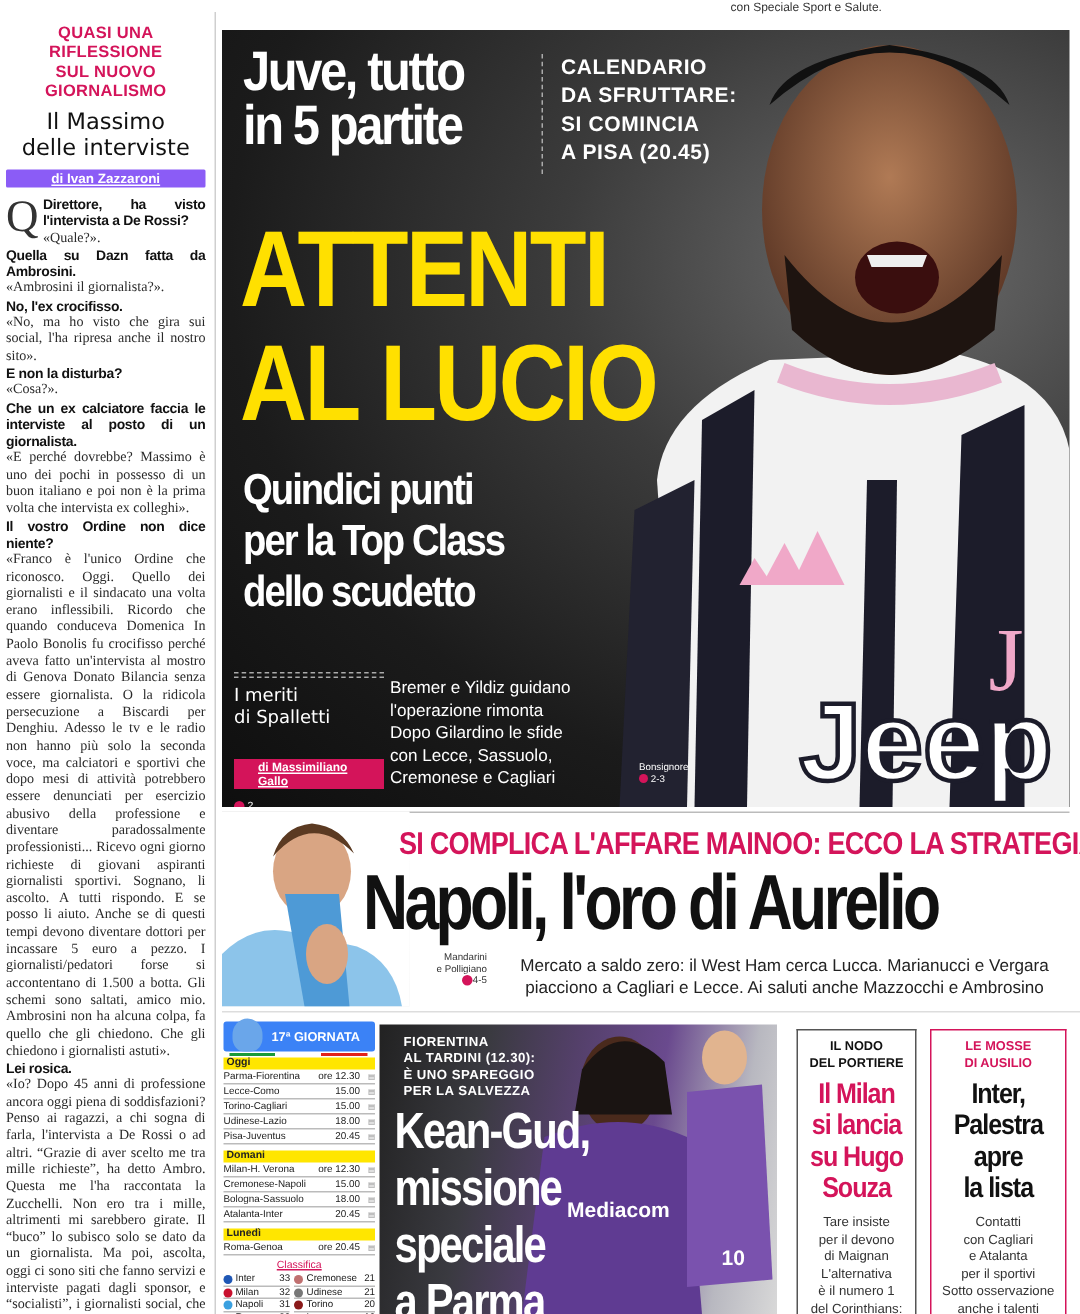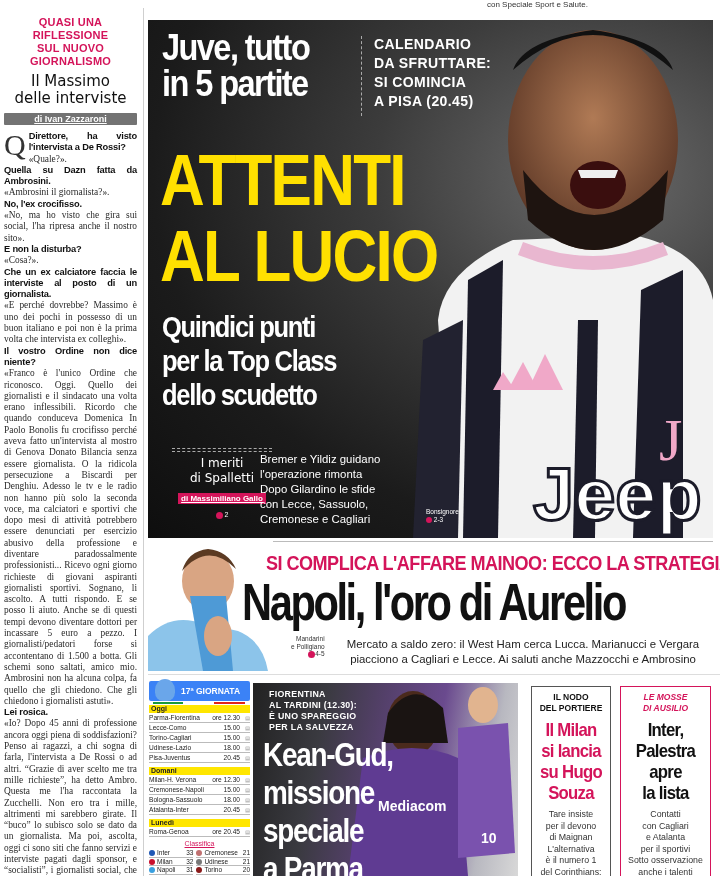--- a/index.html
+++ b/index.html
@@ -3,21 +3,21 @@
 <meta charset="utf-8">
 <style>
   * { box-sizing: border-box; margin: 0; padding: 0; }
   html, body { width: 720px; height: 876px; overflow: hidden; background: #ffffff; }
   body { position: relative; font-family: "Liberation Sans", sans-serif; color: #1a1a1a; }
 
   
   .left-col { position: absolute; left: 0; top: 0; width: 141px; height: 876px; padding: 16px 4px 0 4px; }
   .left-kicker { color: #d4145a; font-weight: 900; font-size: 11px; line-height: 13px; text-align: center; letter-spacing: 0.2px; }
   .left-title { font-family: "DejaVu Sans", sans-serif; font-size: 15px; line-height: 17px; text-align: center; margin-top: 5px; color: #111; }
-  .byline { background: #737373; color: #fff; font-size: 9px; font-weight: bold; text-align: center; height: 12px; line-height: 12px; margin-top: 6px; border-radius: 1px; text-decoration: underline; }
+  .byline { background: #8b5cf6; color: #fff; font-size: 9px; font-weight: bold; text-align: center; height: 12px; line-height: 12px; margin-top: 6px; border-radius: 1px; text-decoration: underline; }
   .article { font-family: "Liberation Serif", serif; font-size: 9.4px; line-height: 11.3px; text-align: justify; margin-top: 6px; color: #2a2a2a; }
   .article p { margin: 0; }
   .article .q { font-family: "Liberation Sans", sans-serif; font-weight: bold; font-size: 9.3px; color: #111; letter-spacing: -0.2px; }
   .dropcap { float: left; font-size: 30px; line-height: 24px; margin: 2px 3px 0 0; font-family: "Liberation Serif", serif; color: #333; }
 
   .col-divider { position: absolute; left: 143px; top: 8px; width: 1px; height: 868px; background: #cfcfcf; }
 
   
   .top-strip { position: absolute; left: 487px; top: 0; font-size: 8px; color: #333; text-align: center; }
 
@@ -26,24 +26,24 @@
           background: radial-gradient(ellipse at 80% 30%, #6b6b6b 0%, #3c3c3c 35%, #1b1b1b 70%, #0e0e0e 100%); }
   .hero-photo { position: absolute; right: 0; top: 0; width: 330px; height: 518px; }
   .hero-title-1 { position: absolute; left: 14px; top: 10px; font-family: "Liberation Sans", sans-serif; font-weight: bold; color: #fff;
                   font-size: 37px; line-height: 36px; letter-spacing: -1.8px; transform: scaleX(0.88); transform-origin: left top; }
   .wavy-sep { position: absolute; left: 213px; top: 16px; width: 4px; height: 80px; border-left: 1px dashed #aaa; }
   .hero-kicker { position: absolute; left: 226px; top: 15px; font-weight: bold; color: #fff; font-size: 14px; line-height: 19px; letter-spacing: 0.4px; }
   .hero-headline { position: absolute; left: 12px; top: 122px; font-weight: 900; color: #ffe000; font-size: 72px; line-height: 76px;
                    letter-spacing: -2px; transform: scaleX(0.86); transform-origin: left top; }
   .hero-sub { position: absolute; left: 14px; top: 290px; font-weight: bold; color: #fff; font-size: 29px; line-height: 34px;
               letter-spacing: -1.5px; transform: scaleX(0.88); transform-origin: left top; }
-  .meriti { position: absolute; left: 24px; top: 428px; width: 100px; text-align: center; }
+  .meriti { position: absolute; left: 8px; top: 428px; width: 100px; }
   .meriti-rule { height: 4px; border-top: 1px dashed #aaa; border-bottom: 1px dashed #aaa; margin-bottom: 4px; }
   .meriti-title { color: #fff; font-family: "DejaVu Sans", sans-serif; font-size: 12px; line-height: 15px; }
-  .meriti-byline { display: inline-block; background: #d4145a; color: #fff; font-size: 8px; font-weight: bold; padding: 1px 3px; margin-top: 7px; text-decoration: underline; }
+  .meriti-byline { display: inline-block; background: #d4145a; color: #fff; font-size: 8px; font-weight: bold; padding: 1px 16px; margin-top: 20px; text-decoration: underline; }
   .page-ref { color: #fff; font-size: 7px; margin-top: 6px; }
   .page-ref .dot { display: inline-block; width: 7px; height: 7px; border-radius: 50%; background: #d4145a; vertical-align: middle; margin-right: 2px; }
   .hero-lede { position: absolute; left: 112px; top: 432px; color: #fff; font-size: 11.4px; line-height: 15px; }
   .bonsignore { position: absolute; left: 278px; top: 488px; color: #fff; font-size: 6.5px; line-height: 8px; }
 
   
   .napoli { position: absolute; left: 148px; top: 541px; width: 572px; height: 133px; }
   .napoli-rule { position: absolute; left: 0; top: 0; width: 565px; height: 1px; background: #bbb; }
   .napoli-photo { position: absolute; left: 0; top: 0; width: 125px; height: 130px; overflow: hidden;
                   background: linear-gradient(180deg, #ffffff 0%, #f2f2f2 100%); }
@@ -81,21 +81,21 @@
          background: linear-gradient(100deg, #222 0%, #3a3a40 25%, #54406a 45%, #6a4a8e 65%, #b8b8c0 85%, #d8d8d8 100%); }
   .fio-kicker { position: absolute; left: 16px; top: 6px; color: #fff; font-weight: bold; font-size: 8.8px; line-height: 11px; letter-spacing: 0.3px; }
   .fio-title { position: absolute; left: 10px; top: 52px; color: #fff; font-weight: 900; font-size: 34px; line-height: 38px;
                letter-spacing: -1.5px; transform: scaleX(0.82); transform-origin: left top; }
 
   
   .box { position: absolute; top: 686px; height: 190px; text-align: center; border: 1px solid #555; border-bottom: none; padding-top: 5px; }
   .box-milan { left: 531px; width: 80px; }
   .box-inter { left: 620px; width: 91px; border-color: #d4145a; }
   .box-kicker { font-weight: 900; font-size: 8.5px; line-height: 11px; color: #111; }
-  .box-inter .box-kicker { color: #d4145a; font-style: italic; }
+  .box-inter .box-kicker { color: #d4145a; }
   .box-title { font-weight: bold; font-size: 19px; line-height: 21px; letter-spacing: -0.8px; margin-top: 5px; transform: scaleX(0.88); }
   .box-milan .box-title { color: #d4145a; }
   .box-inter .box-title { color: #111; }
   .box-body { font-size: 8.8px; line-height: 11.5px; color: #333; margin-top: 6px; }
 </style>
 </head>
 <body>
 
 <div class="top-strip">con Speciale Sport e Salute.</div>
 

